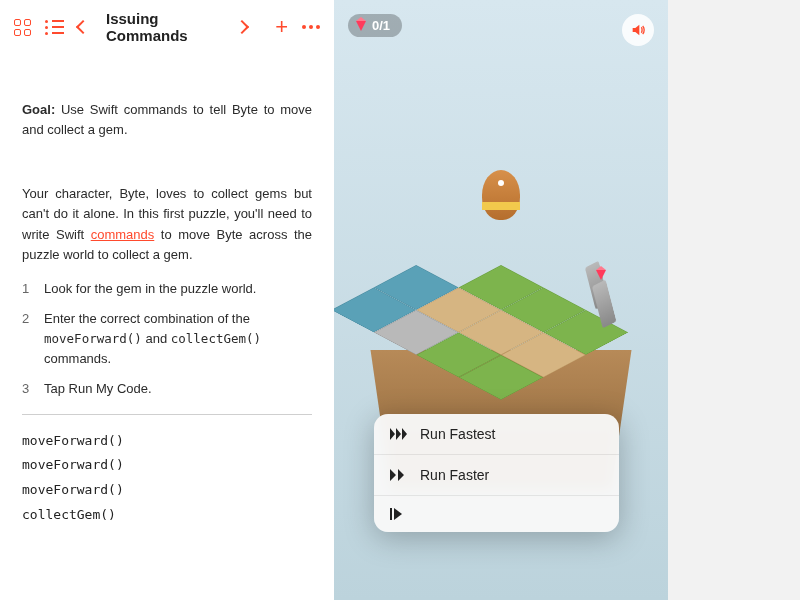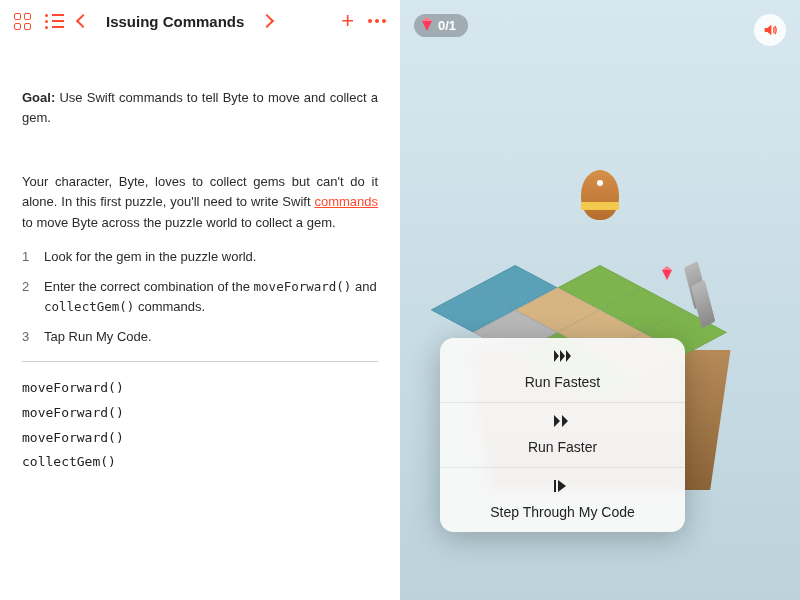--- a/index.html
+++ b/index.html
@@ -1,17 +1,17 @@
 <!DOCTYPE html>
 <html><head>
 <meta charset="utf-8">
 <style>
   * { box-sizing: border-box; margin: 0; padding: 0; }
   html, body { width: 800px; height: 600px; font-family: -apple-system, "Helvetica Neue", Arial, sans-serif; background: #f2f2f2; overflow: hidden; }
-  .app { display: flex; width: 800px; height: 600px; }
+  .app { display: flex; width: 668px; height: 600px; }
   .left { width: 400px; height: 600px; background: #fff; display: flex; flex-direction: column; }
   .right { position: relative; width: 400px; height: 600px; background: linear-gradient(#d7e7ef,#bcd3dc); overflow: hidden; }
   
   .toolbar { display: flex; align-items: center; gap: 14px; padding: 10px 14px 6px 14px; }
   .toolbar .icon { color: #ff4a2d; display: inline-flex; align-items: center; justify-content: center; cursor: pointer; }
   .toolbar .chev { width: 10px; height: 10px; border: solid #ff4a2d; border-width: 0 2px 2px 0; display: inline-block; }
   .chev.left-arrow  { transform: rotate(135deg); }
   .chev.right-arrow { transform: rotate(-45deg); }
   .toolbar-title { font-weight: 600; font-size: 15px; color: #222; margin: 0 4px; }
   .spacer { flex: 1; }
@@ -44,21 +44,21 @@
   .pillar { position:absolute; width:18px; height:46px; background:linear-gradient(#b9b9b9,#888); border-radius:3px; transform:translateZ(30px) rotateX(-58deg) rotateZ(-45deg); }
   .byte { position:absolute; left:50%; top:170px; transform:translateX(-50%); width:40px; height:64px; }
   .byte-body { width:38px; height:50px; background:linear-gradient(#d7904a,#b56e2d); border-radius:50% 50% 45% 45%; margin:0 auto; position:relative; }
   .byte-band { position:absolute; bottom:10px; left:0; right:0; height:8px; background:#f2c94c; }
   .byte-eye { position:absolute; top:10px; left:50%; transform:translateX(-50%); width:6px; height:6px; background:#fff; border-radius:50%; }
   .gem-world { position:absolute; left:262px; top:280px; }
   .gem-world .gem-ico { transform:scale(1.6); }
   .cliff { position:absolute; left:50%; top:350px; transform:translateX(-50%); width:290px; height:140px; background:linear-gradient(#b78a58,#8d6539); clip-path: polygon(5% 0,95% 0,88% 100%,12% 100%); }
   
   .run-menu { position:absolute; left:40px; bottom:68px; width:245px; background:rgba(248,248,248,0.96); border-radius:14px; box-shadow:0 6px 30px rgba(0,0,0,0.25); overflow:hidden; backdrop-filter: blur(6px); }
-  .run-item { display:flex; align-items:center; gap:12px; padding:12px 16px; font-size:14px; color:#222; border-bottom:1px solid rgba(0,0,0,0.08); cursor:pointer;flex-direction:column; }
+  .run-item { display:flex; align-items:center; gap:12px; padding:12px 16px; font-size:14px; color:#222; border-bottom:1px solid rgba(0,0,0,0.08); cursor:pointer; }
   .run-item:last-child { border-bottom:none; }
   .run-item.active { color:#ff4a2d; }
   .ri-icon { width:18px; display:flex; align-items:center; justify-content:flex-start; color:inherit; }
   
   .bottom-bar { position:absolute; left:0; right:0; bottom:0; height:52px; background:rgba(255,255,255,0.85); display:flex; align-items:center; padding:0 14px; gap:14px; }
   .circ { width:30px; height:30px; border-radius:50%; background:#ff4a2d; color:#fff; display:flex; align-items:center; justify-content:center; cursor:pointer; }
   .play-center { flex:1; display:flex; justify-content:center; }
   .play-tri { width:0; height:0; border-left:14px solid #ff4a2d; border-top:9px solid transparent; border-bottom:9px solid transparent; cursor:pointer; }
   .hint { color:#ff4a2d; font-size:15px; padding:6px 16px; border-radius:18px; background:rgba(255,255,255,0.9); cursor:pointer; }
   
@@ -199,19 +199,18 @@
           </span>
         <span>Run Faster</span>
       </div>
       <div class="run-item">
         <span class="ri-icon">
             <svg width="14" height="12" viewBox="0 0 14 12">
               <rect x="0" y="0" width="2" height="12" fill="#222"></rect>
               <path d="M4 0l8 6-8 6z" fill="#222"></path>
             </svg>
           </span>
-        <span>Step Through My Code</span>
       </div>
     </div>
 
 
   </div>
 </div>
 
 </body></html>

